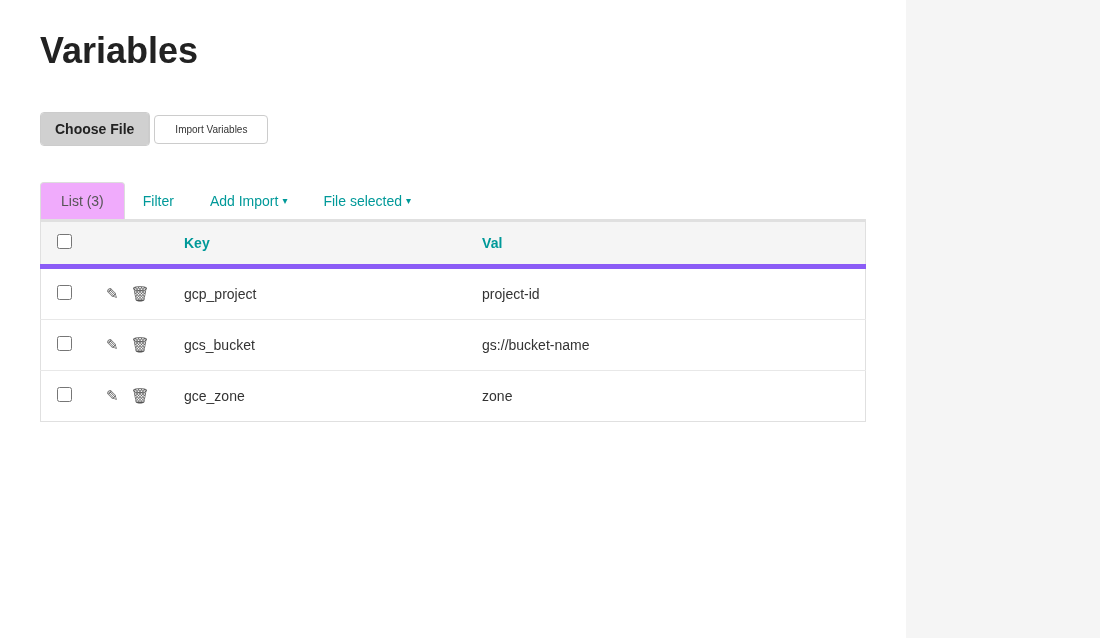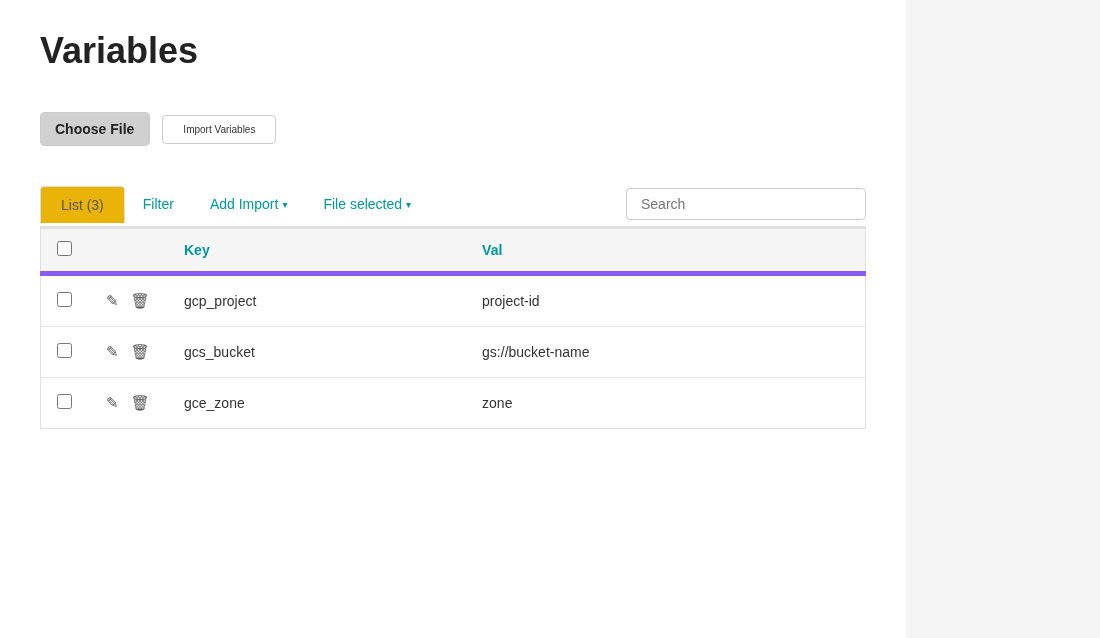--- a/index.html
+++ b/index.html
@@ -17,21 +17,21 @@
     }
     .page-title {
       font-size: 36px;
       font-weight: 700;
       color: #222;
       margin-bottom: 40px;
     }
     .file-import-row {
       display: flex;
       align-items: center;
-      gap: 12px;
+      gap: 4px;
       margin-bottom: 36px;
     }
     .file-input-wrapper {
       display: flex;
       align-items: center;
       border: 1px solid #ccc;
       border-radius: 4px;
       overflow: hidden;
     }
     .choose-file-btn {
@@ -69,21 +69,21 @@
       border-bottom: 2px solid #e0e0e0;
       margin-bottom: 0;
     }
     .toolbar-tab {
       padding: 10px 20px;
       font-size: 14px;
       font-weight: 500;
       color: #555;
       border: 1px solid #ddd;
       border-bottom: none;
-      background: #eab308;
+      background: #f0abfc;
       border-radius: 4px 4px 0 0;
       white-space: nowrap;
     }
     .toolbar-action {
       padding: 10px 18px;
       font-size: 14px;
       font-weight: 500;
       color: #009999;
       cursor: pointer;
       background: transparent;
@@ -194,21 +194,20 @@
     </button>
     <button class="toolbar-action">
       <span>Add Import</span>
       <span class="chevron">▾</span>
     </button>
     <button class="toolbar-action">
       <span>File selected</span>
       <span class="chevron">▾</span>
     </button>
     <div class="toolbar-spacer"></div>
-    <input class="search-box" type="text" placeholder="Search" style="">
   </div>
 
   <table>
     <thead>
       <tr>
         <th class="col-check">
           <input type="checkbox" style="">
         </th>
         <th class="col-actions"></th>
         <th>

